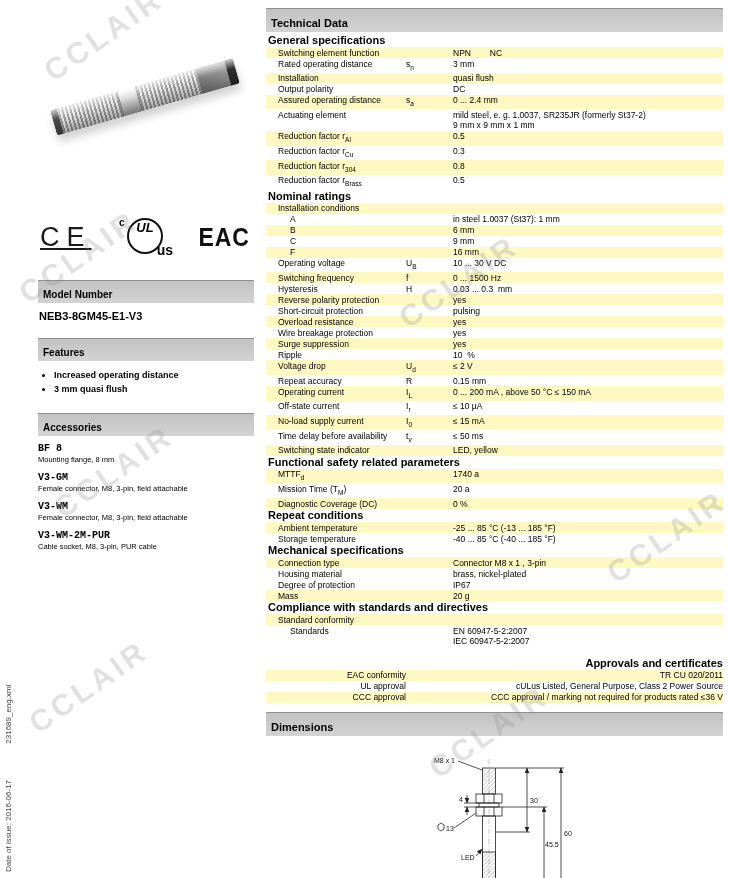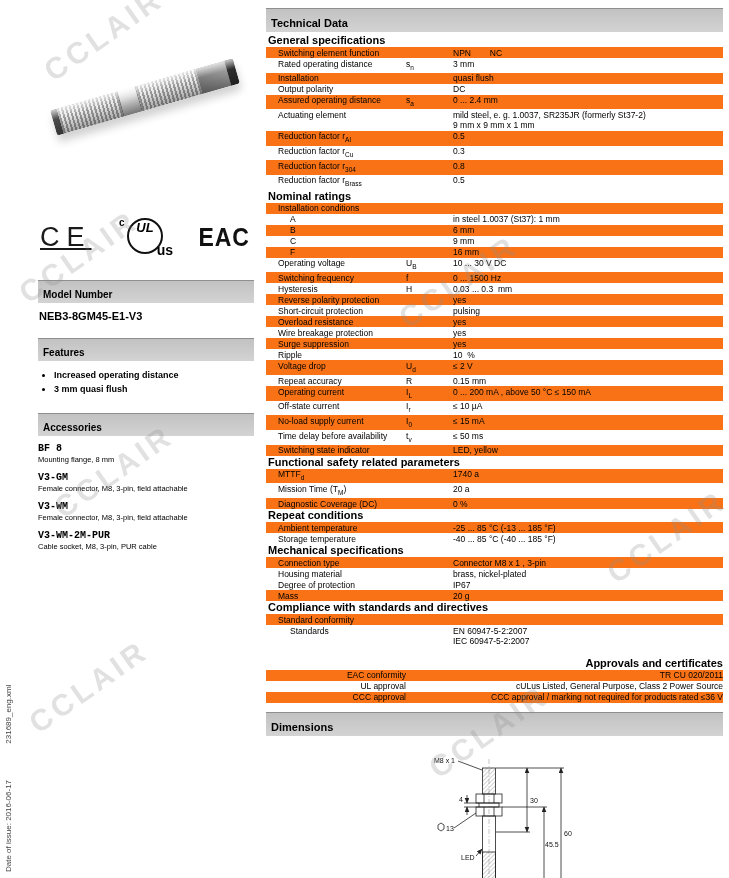--- a/index.html
+++ b/index.html
@@ -63,21 +63,21 @@
   .acc { margin-bottom:8px; }
   .acc-name { font-weight:bold; font-size:10px;font-family:Liberation Mono, monospace; }
   .acc-desc { font-size:7.5px; margin-top:1px; }
 
   
   .right-col { position:absolute; left:266px; top:8px; width:457px; }
   .td-table { margin-top:2px; }
   .td-section.gap { margin-top:10px;text-align:right; }
   .td-group { font-weight:bold; font-size:11px; line-height:11px; padding:1px 0 1px 2px; }
   .td-row { display:flex; font-size:8.5px; }
-  .td-row.shaded { background:#f97316; }
+  .td-row.shaded { background:#fef9c3; }
   .td-row > div { line-height:10.5px; padding-top:0.5px; }
   .td-label { width:140px; padding-left:12px; }
   .td-label.ind2 { padding-left:24px; }
   .td-sym { width:47px; }
   .td-val { flex:1; white-space:pre-wrap; }
   .td-sym sub, .td-label sub, .td-val sub { font-size:6.5px; }
 
   .dims-bar { margin-top:9px; }
   .dims-figure { margin:10px 0 0 158px; width:210px; }
 

